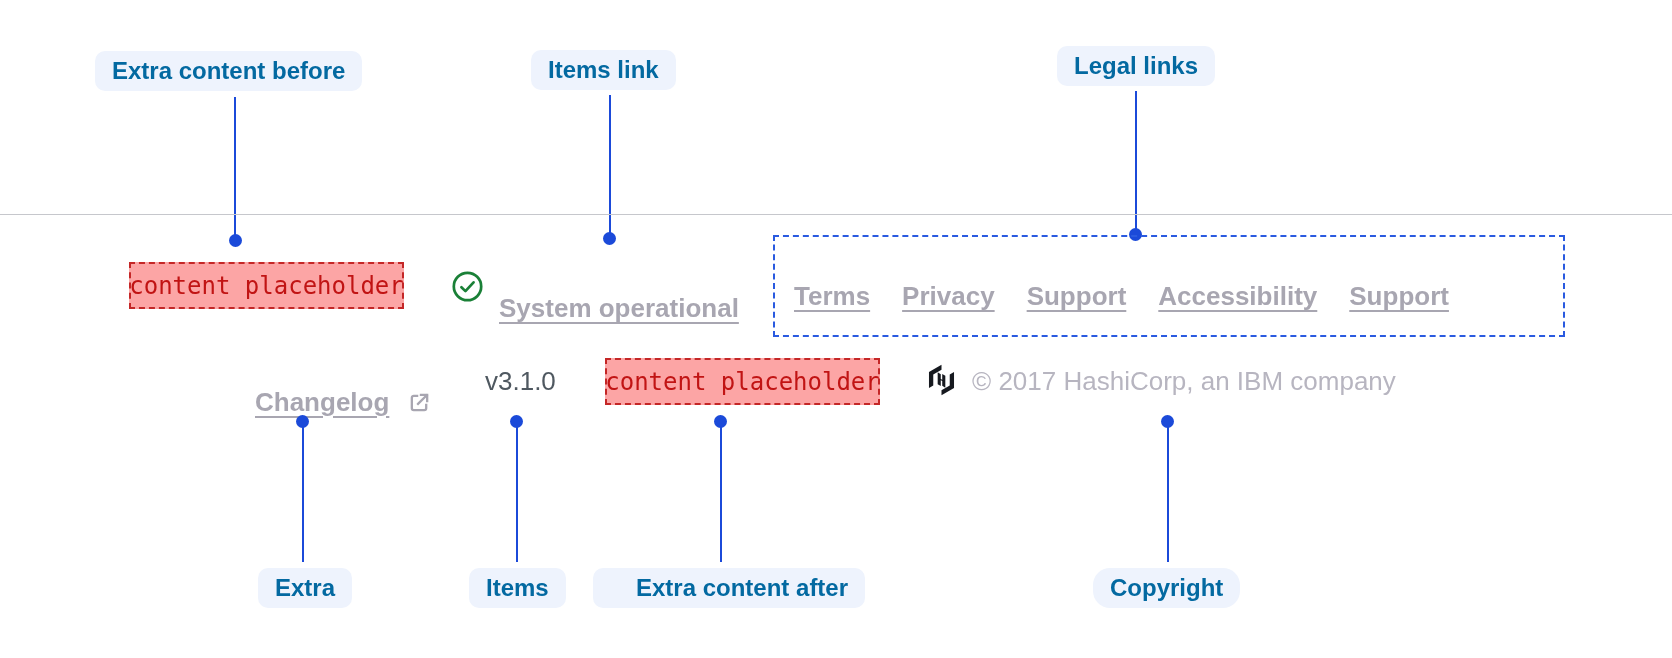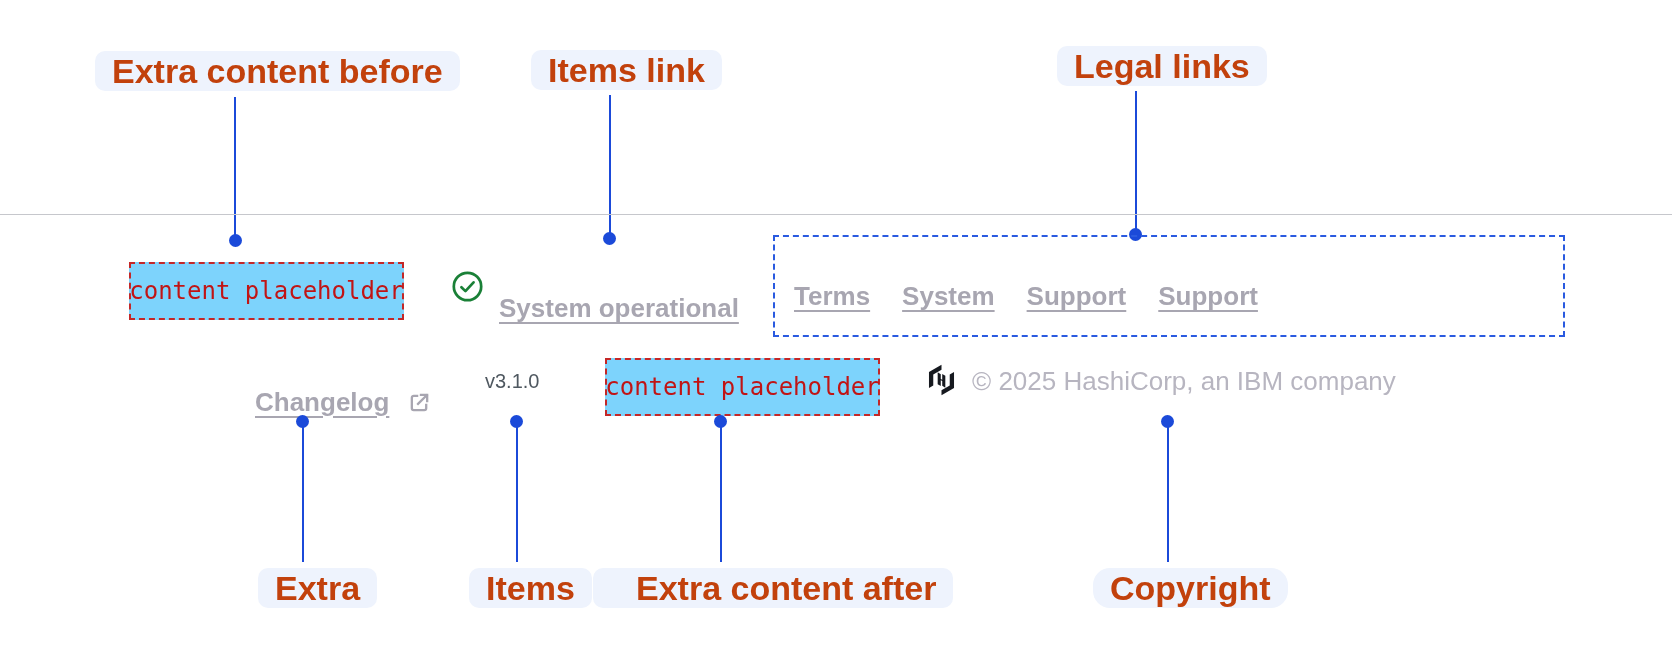--- a/index.html
+++ b/index.html
@@ -1,46 +1,46 @@
 <!DOCTYPE html>
 <html><head>
 <meta charset="utf-8">
 <style>
   html,body{margin:0;padding:0;background:#ffffff;}
   body{width:1672px;height:658px;position:relative;overflow:hidden;
        font-family:"Liberation Sans",sans-serif;}
   .abs{position:absolute;}
 
   
-  .pill{position:absolute;background:#eef3fd;color:#c2410c;border-radius:10px;
-        font-size:34px;font-weight:600;line-height:26px;padding:7px 17px;
+  .pill{position:absolute;background:#eef3fd;color:#0369a1;border-radius:10px;
+        font-size:24px;font-weight:600;line-height:26px;padding:7px 17px;
         white-space:nowrap;}
 
   
   .cline{position:absolute;width:2px;background:#1b4ad9;}
   .cdot{position:absolute;width:13px;height:13px;border-radius:50%;background:#1b4ad9;}
 
   
   .divider{position:absolute;left:0;top:214px;width:1672px;height:1px;background:#c6c7cc;}
 
-  .red-box{position:absolute;box-sizing:border-box;width:275px;height:58px;
-           background:#7dd3fc;border:2px dashed #c42727;color:#c11414;
+  .red-box{position:absolute;box-sizing:border-box;width:275px;height:47px;
+           background:#fca5a5;border:2px dashed #c42727;color:#c11414;
            font-family:"DejaVu Sans Mono",monospace;font-size:24px;
            display:flex;align-items:center;justify-content:center;white-space:nowrap;}
 
   .ghost-link{position:absolute;color:#a8a6b1;font-size:26px;font-weight:600;
               line-height:31px;text-decoration:underline;text-underline-offset:5px;
               text-decoration-thickness:2px;white-space:nowrap;cursor:pointer;margin-top:21px;}
 
   .legal-region{position:absolute;left:773px;top:235px;width:792px;height:102px;
                 box-sizing:border-box;border:2px dashed #2a5ae0;
                 display:flex;align-items:center;gap:32px;padding-left:19px;}
   .legal-region a{position:static;}
 
-  .version{position:absolute;color:#4f5860;font-size:20px;line-height:31px;font-weight:400;}
+  .version{position:absolute;color:#4f5860;font-size:26px;line-height:31px;font-weight:400;}
   .copyright{position:absolute;color:#b7b5c0;font-size:26px;line-height:31px;font-weight:400;
              white-space:nowrap;}
 
   .row-link{display:inline-flex;align-items:center;gap:19px;justify-content:flex-end;}
   svg{display:block;}
 </style>
 </head>
 <body>
 
 <div class="pill" style="left:95px;top:51px;">Extra content before</div>
@@ -61,22 +61,23 @@
 <span class="abs" style="left:452px;top:271px;">
   <svg width="31" height="31" viewBox="0 0 24 24" fill="none" stroke="#1a8037" stroke-width="2.1">
     <circle cx="12" cy="12" r="10.6"></circle>
     <path d="m7.3 12.6 3.1 3 6.3-6.8" stroke-linecap="round" stroke-linejoin="round"></path>
   </svg>
 </span>
 <a class="ghost-link" style="left:499px;top:272px;">System operational</a>
 
 <div class="legal-region">
   <a class="ghost-link">Terms</a>
-  <a class="ghost-link">System</a>
+  <a class="ghost-link">Privacy</a>
   <a class="ghost-link">Support</a>
+  <a class="ghost-link">Accessibility</a>
   <a class="ghost-link">Support</a>
 </div>
 
 <a class="ghost-link row-link" style="left:255px;top:366px;text-decoration:none;">
   <span style="text-decoration:underline;text-underline-offset:5px;text-decoration-thickness:2px;">Changelog</span>
   <span>
     <svg width="23" height="23" viewBox="0 0 24 24" fill="none" stroke="#a8a6b1" stroke-width="2.4" stroke-linecap="square">
       <path d="M9.5 5H6a2 2 0 0 0-2 2v11a2 2 0 0 0 2 2h11a2 2 0 0 0 2-2v-3.5"></path>
       <path d="M13.5 4H20v6.5"></path>
       <path d="M10.5 13.5 19.5 4.5"></path>
@@ -88,21 +89,21 @@
 
 <div class="red-box" style="left:605px;top:358px;">content placeholder</div>
 
 <span class="abs" style="left:927px;top:364px;">
   <svg width="29" height="32" viewBox="0 0 44 48" fill="#16191f">
     <path d="M22 1 3 12v24l6.5-3.7V15.7L22 8.5z"></path>
     <path d="M22 47 41 36V12l-6.5 3.7v16.6L22 39.5z"></path>
     <path d="M16.2 12.4 20.9 15.1 20.9 22.3 23.1 23.6 23.1 14.8 27.8 17.5 27.8 35.6 23.1 32.9 23.1 25.7 20.9 24.4 20.9 33.2 16.2 30.5Z"></path>
   </svg>
 </span>
-<span class="copyright" style="left:972px;top:366px;">© 2025 HashiCorp, an IBM company</span>
+<span class="copyright" style="left:972px;top:366px;">© 2017 HashiCorp, an IBM company</span>
 
 <div class="cdot" style="left:296px;top:415px;"></div>
 <div class="cline" style="left:302px;top:427px;height:135px;"></div>
 <div class="cdot" style="left:510px;top:415px;"></div>
 <div class="cline" style="left:516px;top:427px;height:135px;"></div>
 <div class="cdot" style="left:714px;top:415px;"></div>
 <div class="cline" style="left:720px;top:427px;height:135px;"></div>
 <div class="cdot" style="left:1161px;top:415px;"></div>
 <div class="cline" style="left:1167px;top:427px;height:135px;"></div>
 

